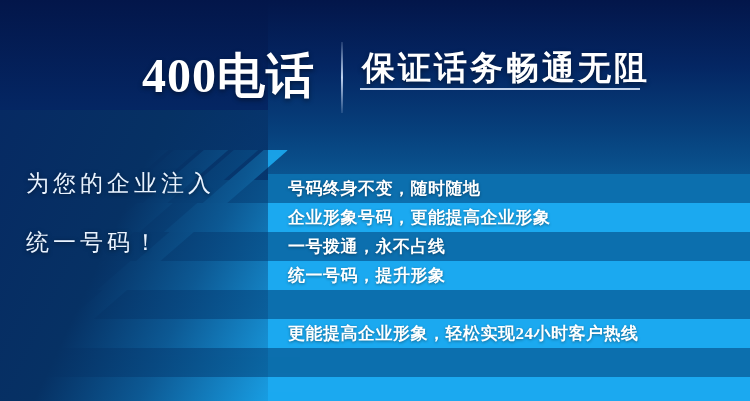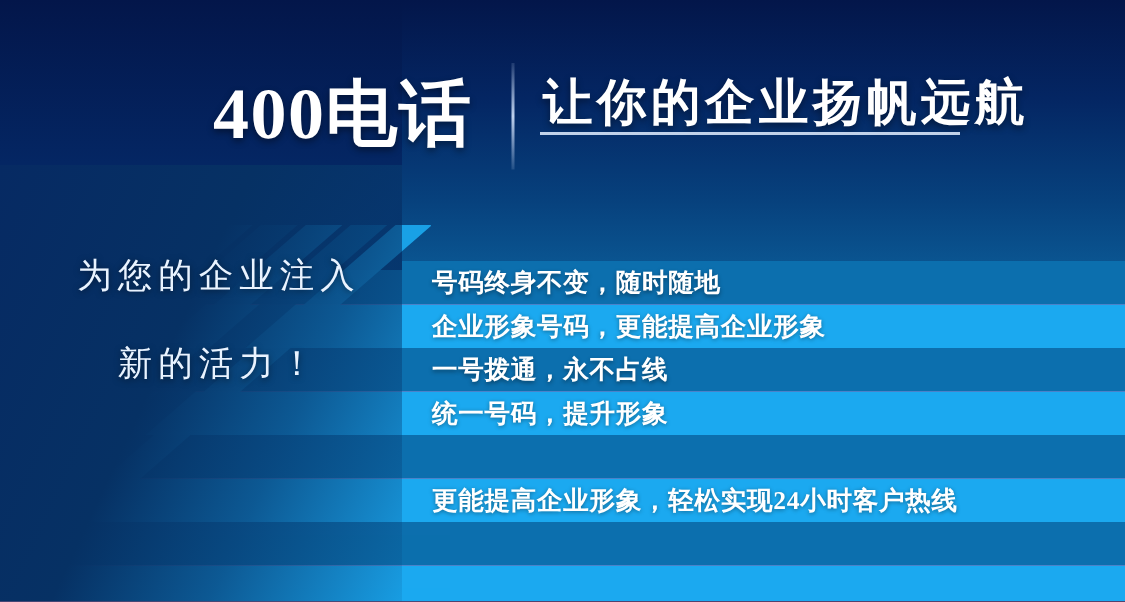--- a/index.html
+++ b/index.html
@@ -51,21 +51,21 @@
     position:absolute;left:360px;top:88px;width:280px;height:2px;
     background:rgba(214,228,248,.9);
   }
   .hdr-en{
     position:absolute;left:362px;top:92px;
     font-size:17px;font-weight:bold;color:#ffffff;letter-spacing:.4px;
     text-shadow:0 1px 3px rgba(0,0,0,.5);white-space:nowrap;
   }
 
   
-  .slogan{position:absolute;left:26px;top:168px;width:240px;text-align:center;}
+  .slogan{position:absolute;left:26px;top:168px;width:240px;}
   .slogan-line{
     font-size:23px;color:#e9f3ff;letter-spacing:4px;white-space:nowrap;
     text-shadow:0 1px 4px rgba(0,0,0,.5);
   }
   .slogan-line.l1{margin-bottom:28px;}
 
   
   .bullets{position:absolute;left:0;top:174px;width:750px;height:227px;}
   .bullet{
     position:absolute;left:288px;height:33px;line-height:29px;
@@ -99,26 +99,26 @@
       <div class="chev-h" style="background: rgb(27, 169, 240); top: 242px; opacity: 0.67;"></div>
       <div class="chev" style="background: rgb(12, 111, 174); top: 186px; transform: rotate(-41deg); opacity: 0.73;"></div>
       <div class="chev" style="background: rgb(27, 169, 240); top: 212px; transform: rotate(-41deg); opacity: 0.79;"></div>
       <div class="chev" style="background: rgb(12, 111, 174); top: 238px; transform: rotate(-41deg); opacity: 0.85;"></div>
       <div class="chev" style="background: rgb(27, 169, 240); top: 264px; transform: rotate(-41deg); opacity: 0.91;"></div>
     </div>
   <div class="left-shade"></div>
 
   <div class="hdr-400">400电话</div>
   <div class="hdr-divider"></div>
-  <div class="hdr-cn">让你的企业扬帆远航</div>
+  <div class="hdr-cn">保证话务畅通无阻</div>
   <div class="hdr-rule"></div>
 
   <div class="slogan">
     <div class="slogan-line l1">为您的企业注入</div>
-    <div class="slogan-line l2">新的活力！</div>
+    <div class="slogan-line l2">统一号码！</div>
   </div>
 
   <div class="bullets" id="bullets">
       <div class="bullet" style="top: 0px;">号码终身不变，随时随地</div>
       <div class="bullet" style="top: 29px;">企业形象号码，更能提高企业形象</div>
       <div class="bullet" style="top: 58px;">一号拨通，永不占线</div>
       <div class="bullet" style="top: 87px;">统一号码，提升形象</div>
       <div class="bullet" style="top: 145px;">更能提高企业形象，轻松实现24小时客户热线</div>
     </div>
 

